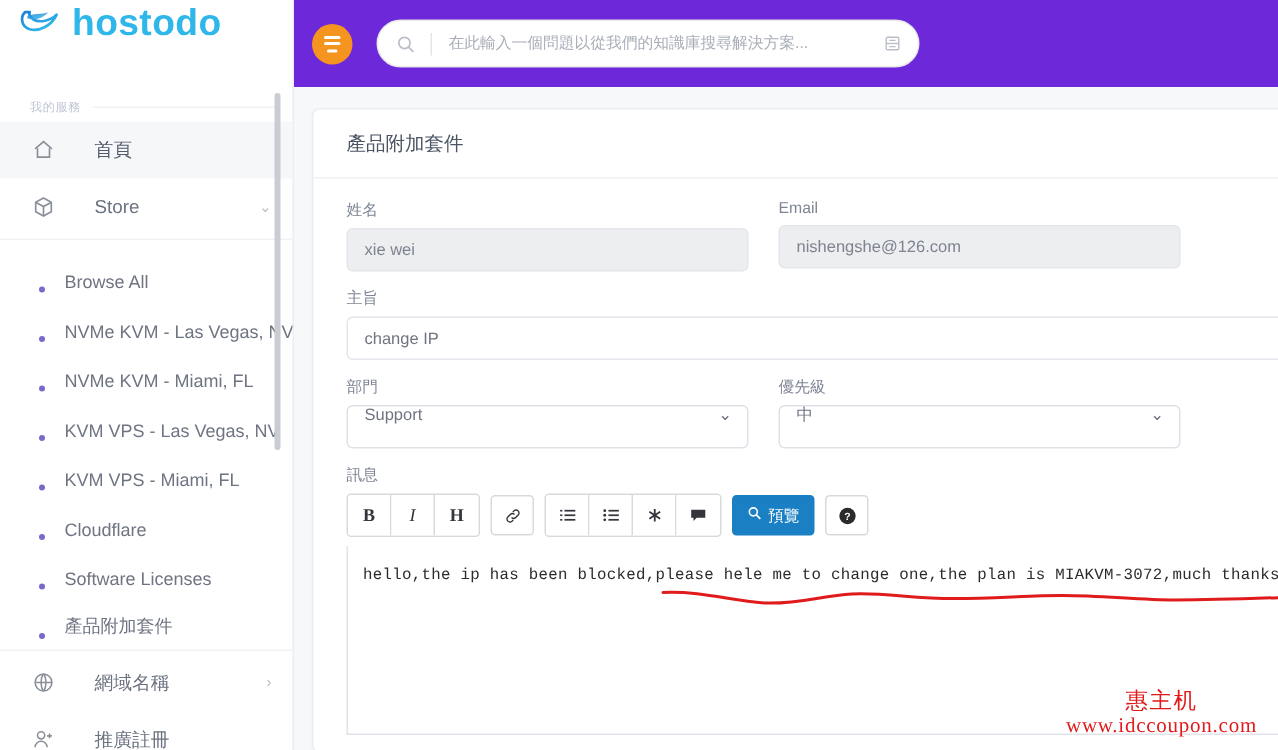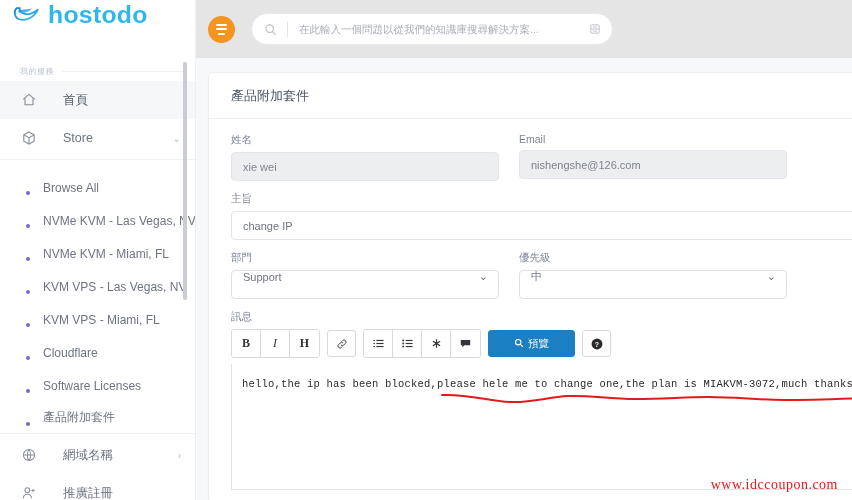--- a/index.html
+++ b/index.html
@@ -89,21 +89,21 @@
   
   .main {
     flex: 1;
     height: 500px;
     background: #f7f8fa;
     position: relative;
     overflow: hidden;
   }
   .topbar {
     height: 58px;
-    background: #e5e5e5;
+    background: #6d28d9;
     display: flex; align-items: center;
     padding: 0 0 0 12px;
   }
   .burger {
     width: 27px; height: 27px; border-radius: 50%;
     background: #f5941e;
     display: flex; flex-direction: column; align-items: center; justify-content: center;
     gap: 2.5px;
     cursor: pointer;
     flex: 0 0 27px;
@@ -190,21 +190,21 @@
     background: #fff; color: #33363b;
     font-size: 12px; cursor: pointer;
     border-right: 1px solid #d6d9de;
   }
   .tb-group .tb-btn:last-child { border-right: none; }
   .tb-btn.solo { border: 1px solid #d6d9de; border-radius: 3px; margin-right: 7px; }
   .tb-btn.bold { font-weight: 700; font-family: "Liberation Serif", serif; }
   .tb-btn.ital { font-style: italic; font-family: "Liberation Serif", serif; }
   .tb-btn.head { font-family: "Liberation Serif", serif; font-weight:700; }
   .tb-preview {
-    height: 27px; padding: 0 25px;
+    height: 27px; padding: 0 9px;
     background: #1b7fc4; color: #fff;
     border: 1px solid #1b7fc4; border-radius: 3px;
     display:flex; align-items:center; gap:4px;
     font-size: 10.5px; cursor:pointer; margin-right: 7px;
   }
   .tb-help {
     width: 29px; height: 27px;
     border: 1px solid #d6d9de; border-radius:3px;
     display:flex; align-items:center; justify-content:center;
     background:#fff; cursor:pointer;
@@ -510,16 +510,17 @@
 
     <svg class="red-underline" viewBox="0 0 584 16" preserveAspectRatio="none">
       <path d="M2 5 C30 4 48 11 70 12 C92 13 108 7 128 6 C150 5 168 9 196 9
                C224 9 244 7 268 7 C296 7 318 10 344 10 C372 10 396 9 424 8
                C452 7 478 9 506 8 C534 7 556 3 582 3" fill="none" stroke="#e01b1b" stroke-width="2" stroke-linecap="round"></path>
     </svg>
 
   </section>
 
   <div class="watermark">
+    <div class="wm-cn">惠主机</div>
     <div class="wm-url">www.idccoupon.com</div>
   </div>
 
 </div>
 
 </body></html>

